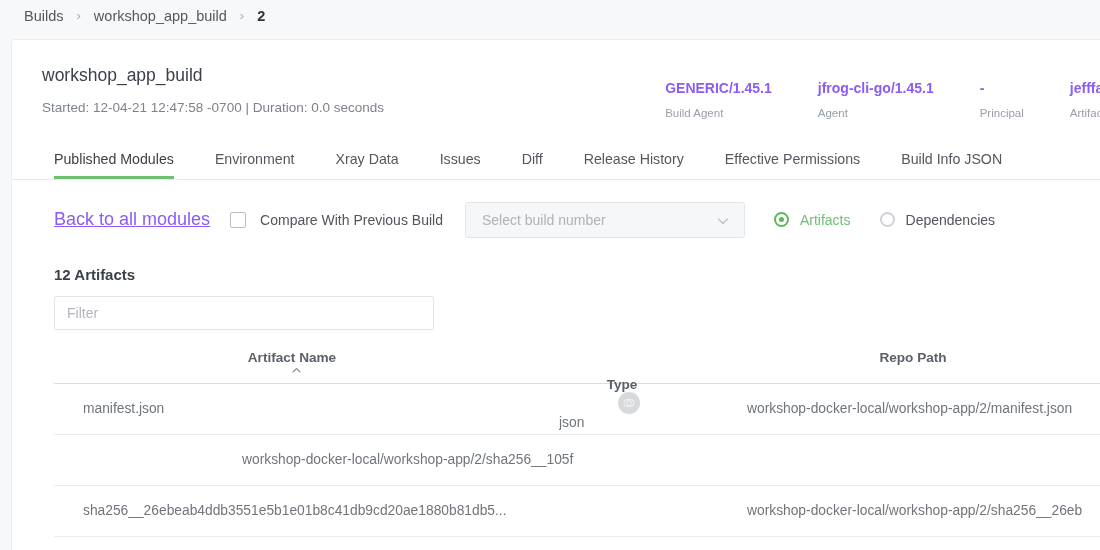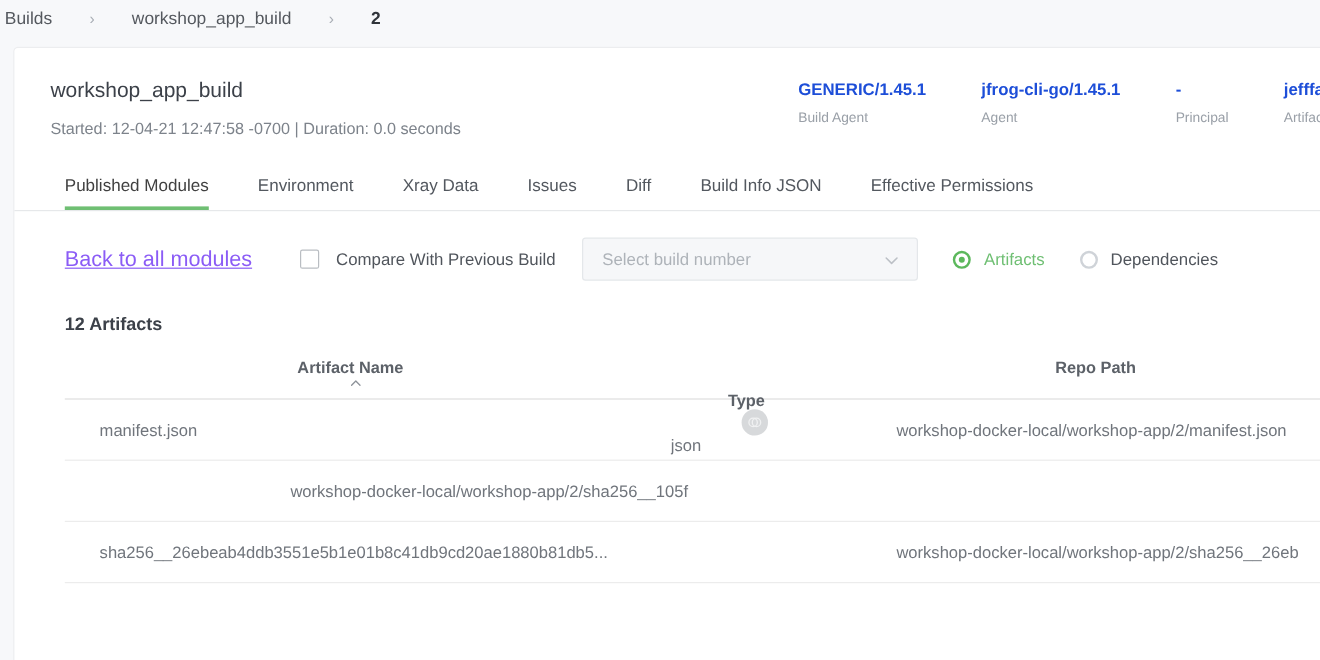--- a/index.html
+++ b/index.html
@@ -14,24 +14,23 @@
     font-family: "Liberation Sans", sans-serif;
     color: #45494e;
     -webkit-font-smoothing: antialiased;
   }
 
   
   .breadcrumb {
     height: 31px;
     display: flex;
     align-items: center;
-    padding: 0 0 0 4px;
+    padding: 0 0 0 24px;
     background: #f7f8fa;
     font-size: 14.5px;
-    gap: 18px;
   }
   .crumb {
     color: #54585e;
     white-space: nowrap;
   }
   .crumb.link { cursor: pointer; }
   .crumb.current {
     color: #30343a;
     font-weight: 700;
   }
@@ -79,22 +78,23 @@
   }
   .meta-col {
     padding-left: 0;
     margin-right: 46px;
     white-space: nowrap;
   }
   .meta-col:last-child { margin-right: 0; }
   .meta-val {
     font-size: 14px;
     font-weight: 700;
-    color: #1d4ed8;
+    color: #8b5cf6;
     line-height: 1.2;
+    margin-top: 14px;
   }
   .meta-label {
     margin-top: 10px;
     font-size: 11.5px;
     color: #9aa0a8;
   }
 
   
   .tabs {
     display: flex;
@@ -127,21 +127,21 @@
   .back-link {
     font-size: 18px;
     color: #8b5cf6;
     text-decoration: underline;
     cursor: pointer;
     white-space: nowrap;
   }
   .checkbox-wrap {
     display: flex;
     align-items: center;
-    margin-left: 40px;
+    margin-left: 20px;
     cursor: pointer;
   }
   .checkbox {
     width: 16px;
     height: 16px;
     border: 1px solid #b9bdc2;
     border-radius: 2px;
     background: #fff;
     box-sizing: border-box;
   }
@@ -321,22 +321,23 @@
     </div>
   </div>
 
   
   <div class="tabs">
     <div class="tab active">Published Modules</div>
     <div class="tab">Environment</div>
     <div class="tab">Xray Data</div>
     <div class="tab">Issues</div>
     <div class="tab">Diff</div>
+    <div class="tab">Release History</div>
+    <div class="tab">Effective Permissions</div>
     <div class="tab">Build Info JSON</div>
-    <div class="tab">Effective Permissions</div>
   </div>
 
   
   <div class="controls">
     <span class="back-link">Back to all modules</span>
 
     <span class="checkbox-wrap">
       <span class="checkbox"></span>
       <span class="checkbox-label">Compare With Previous Build</span>
     </span>
@@ -356,20 +357,21 @@
     </span>
 
     <span class="radio-wrap">
       <span class="radio"></span>
       <span class="radio-label">Dependencies</span>
     </span>
   </div>
 
   
   <div class="section-title">12 Artifacts</div>
+  <input class="filter-input" type="text" placeholder="Filter" style="">
 
   
   <div class="table">
 
     <div class="tr head">
       <div class="col-name th">
         <span>Artifact Name</span>
         <span class="sort-caret">
           <svg width="11" height="11" viewBox="0 0 11 11">
             <path d="M2 7 L5.5 3.5 L9 7" fill="none" stroke="#8d9299" stroke-width="1.1" stroke-linecap="round" stroke-linejoin="round"></path>

